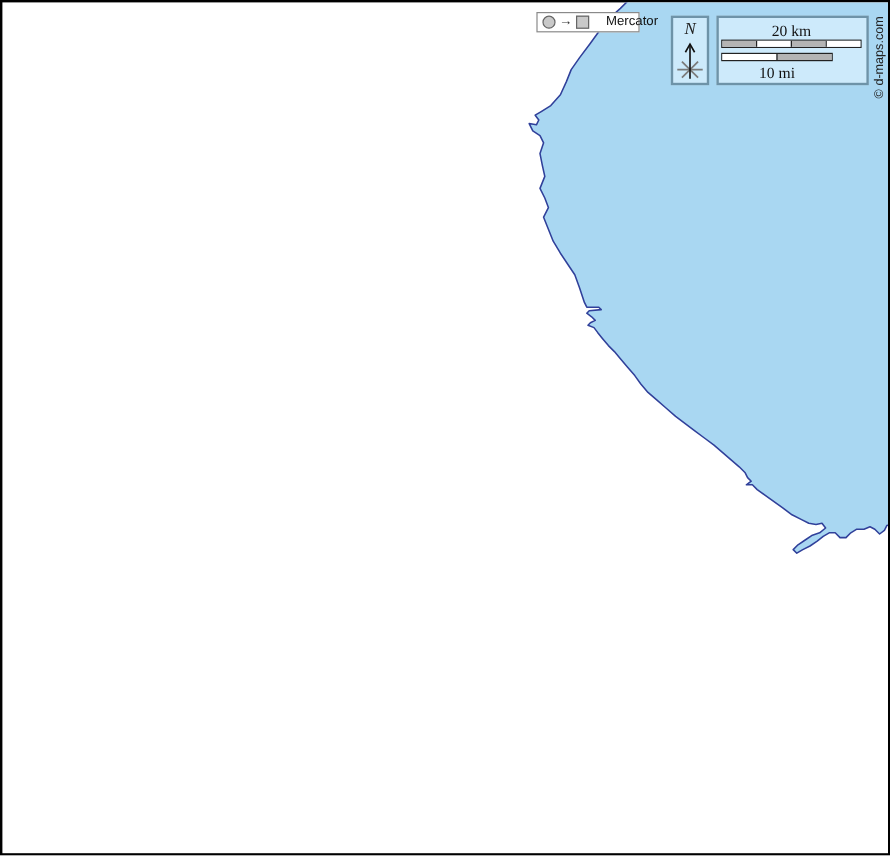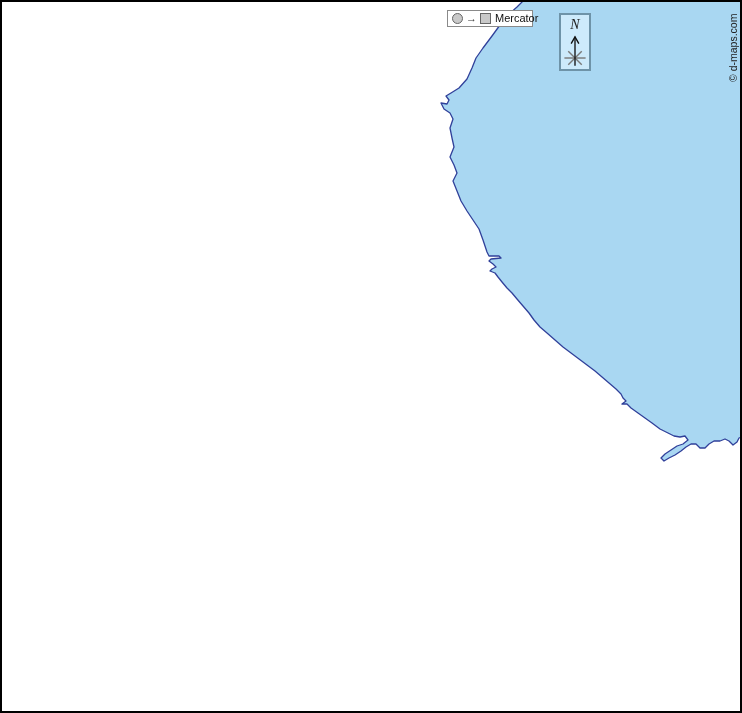--- a/index.html
+++ b/index.html
@@ -13,21 +13,21 @@
 
   
   .merc-box {
     position:absolute; left:445px; top:8px; width:86px; height:17px;
     box-sizing:border-box; background:#ffffff; border:1px solid #8a8a8a;
     display:flex; align-items:center; gap:3px; padding:0 4px;
   }
   .glyph-circle { width:9px; height:9px; border-radius:50%; background:#c9c9c9; border:1px solid #666; flex:none; }
   .glyph-square { width:9px; height:9px; background:#c9c9c9; border:1px solid #666; flex:none; }
   .merc-arrow { font-size:11px; line-height:1; color:#333; flex:none; }
-  .merc-label { font-size:11px; color:#111; line-height:1; padding-left:1px; white-space:nowrap; }
+  .merc-label { font-size:11px; color:#111; line-height:1; padding-left:1px; white-space:nowrap;margin-left:10px; }
 
   
   .compass-box {
     position:absolute; left:557px; top:11px; width:32px; height:58px;
     box-sizing:border-box; border:2px solid #6e93a8;
     display:flex; flex-direction:column; align-items:center; padding-top:2px;
   }
   .compass-n {
     font-family:"Liberation Serif","DejaVu Serif",serif;
     font-style:italic; font-size:14px; color:#222; line-height:1.1;
@@ -86,16 +86,30 @@
         <line x1="7" y1="20" x2="21" y2="34"></line>
         <line x1="21" y1="20" x2="7" y2="34"></line>
       </g>
       <g stroke="#111" stroke-width="1.4" fill="none">
         <line x1="14" y1="35" x2="14" y2="5"></line>
         <polyline points="10,12 14,5 18,12"></polyline>
       </g>
     </svg>
   </div>
 
+  <div class="scale-box" style="background: rgb(205, 234, 251); border-color: rgb(110, 147, 168);">
+    <div class="scale-label km-label">20 km</div>
+    <div class="bar km-bar">
+      <span class="seg g" style="background: rgb(180, 180, 180);"></span>
+      <span class="seg w"></span>
+      <span class="seg g" style="background: rgb(180, 180, 180);"></span>
+      <span class="seg w"></span>
+    </div>
+    <div class="bar mi-bar">
+      <span class="seg w"></span>
+      <span class="seg g" style="background: rgb(180, 180, 180);"></span>
+    </div>
+    <div class="scale-label mi-label">10 mi</div>
+  </div>
 
   <div class="watermark">© d-maps.com</div>
 
 </div>
 
 </body></html>

